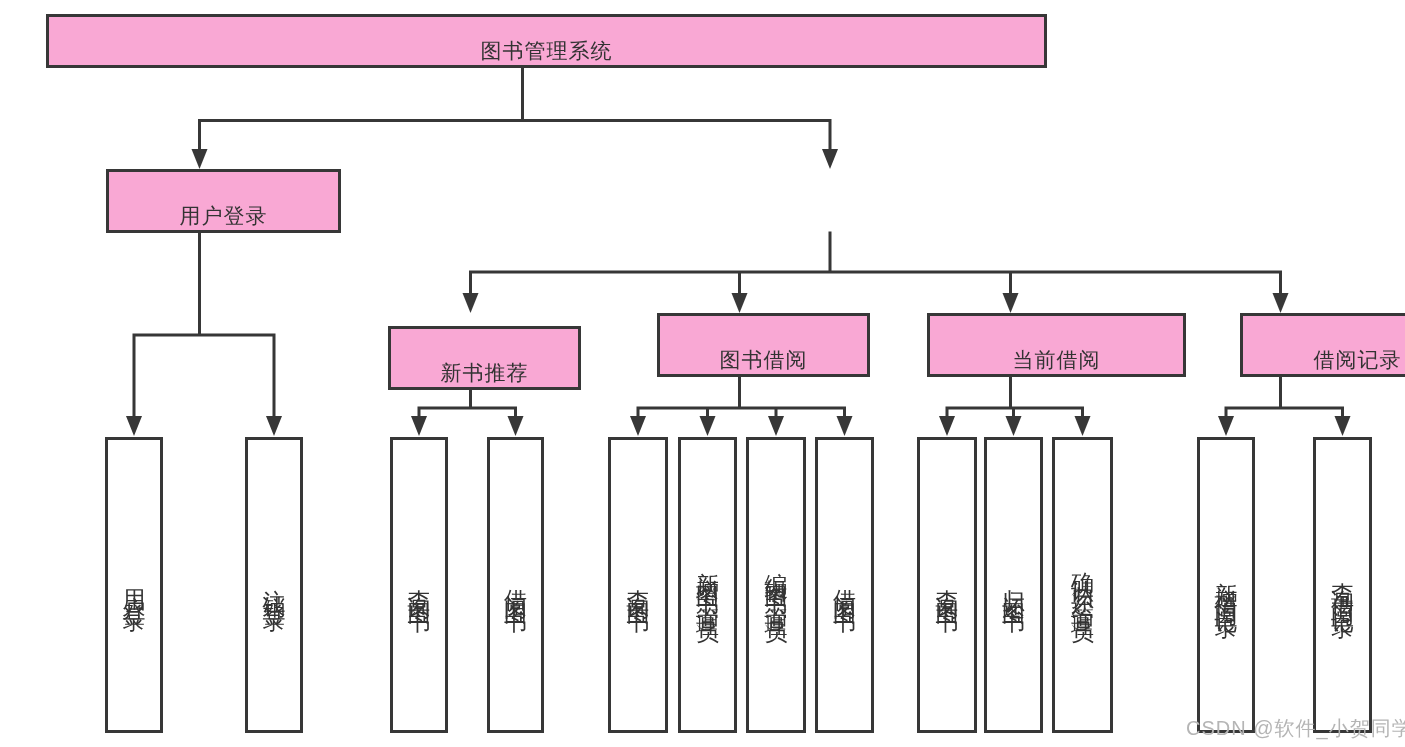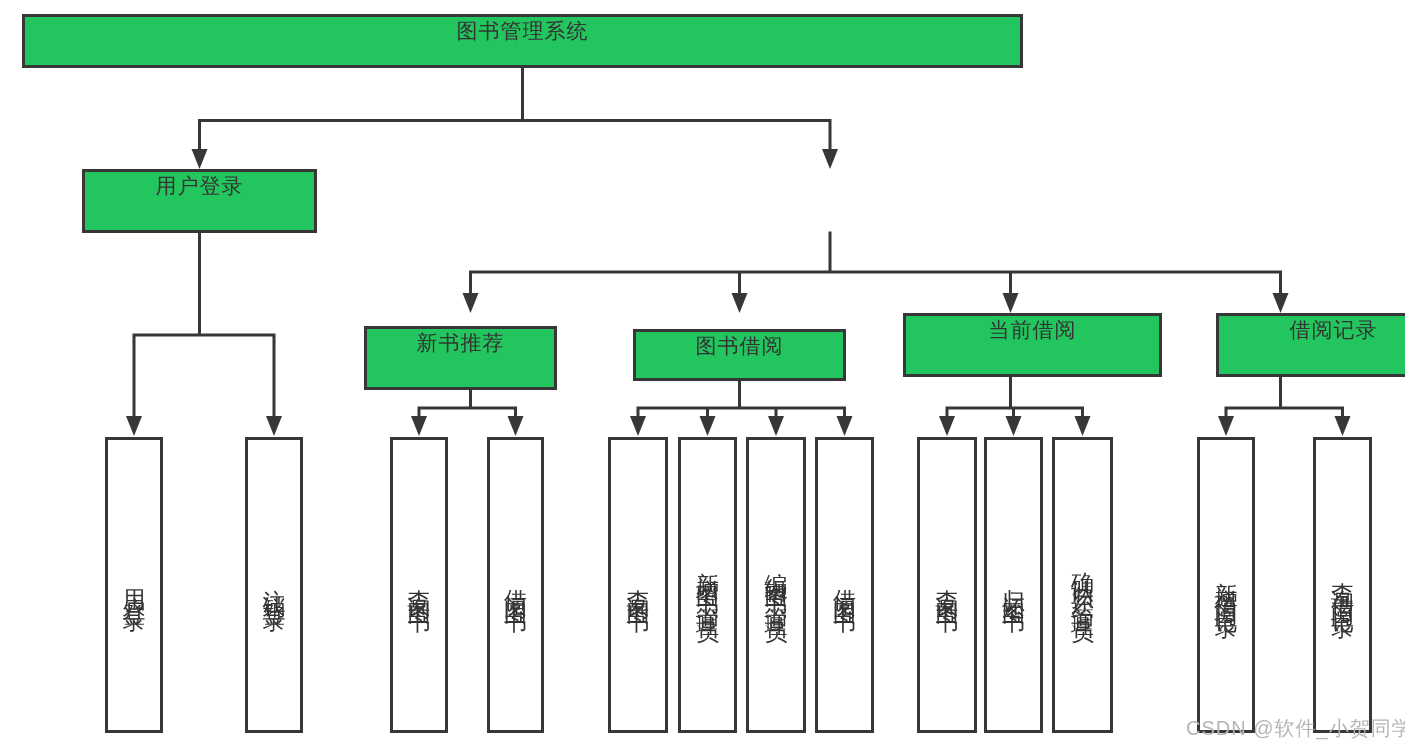--- a/index.html
+++ b/index.html
@@ -21,27 +21,28 @@
   }
   svg.connectors path{
     fill:none;stroke:var(--line);stroke-width:3;stroke-linecap:square;
   }
   svg.connectors polygon{
     fill:var(--line);stroke:none;
   }
   .hnode{
     position:absolute;
     box-sizing:border-box;
-    background:#22c55e;
+    background:#f9a8d4;
     border:3px solid var(--line);
-    display:flex;align-items:flex-start;justify-content:center;
+    display:flex;align-items:flex-end;justify-content:center;
     color:var(--text);
     font-size:21px;
     letter-spacing:1px;
     z-index:2;
+    margin-left:24px;
   }
   .leaf{
     position:absolute;
     box-sizing:border-box;
     background:#ffffff;
     border:3px solid var(--line);
     display:flex;align-items:center;justify-content:center;
     color:var(--text);
     z-index:2;
   }
@@ -122,21 +123,21 @@
     <span>图书管理系统</span>
   </div>
 
   <div class="hnode" style="left:82px;top:169px;width:235px;height:64px">
     <span>用户登录</span>
   </div>
 
   <div class="hnode" style="left:364px;top:326px;width:193px;height:64px">
     <span>新书推荐</span>
   </div>
-  <div class="hnode" style="left:633px;top:329px;width:213px;height:52px">
+  <div class="hnode" style="left:633px;top:313px;width:213px;height:64px">
     <span>图书借阅</span>
   </div>
   <div class="hnode" style="left:903px;top:313px;width:259px;height:64px">
     <span>当前借阅</span>
   </div>
   <div class="hnode" style="left:1216px;top:313px;width:235px;height:64px">
     <span>借阅记录</span>
   </div>
 
   <div class="leaf" style="left:105px;top:437px;width:58px;height:296px">

